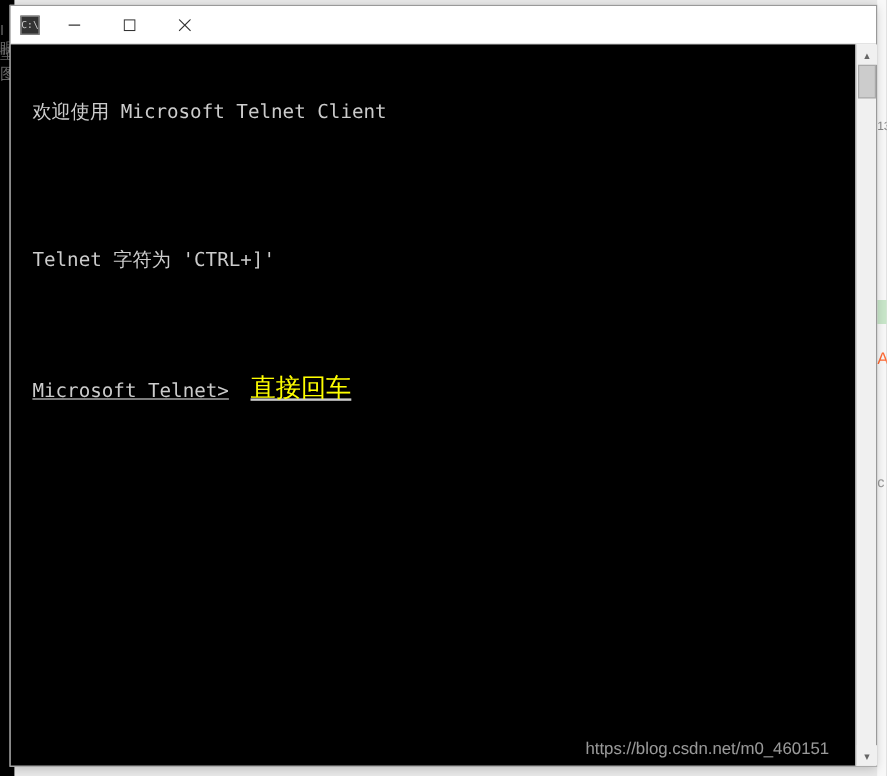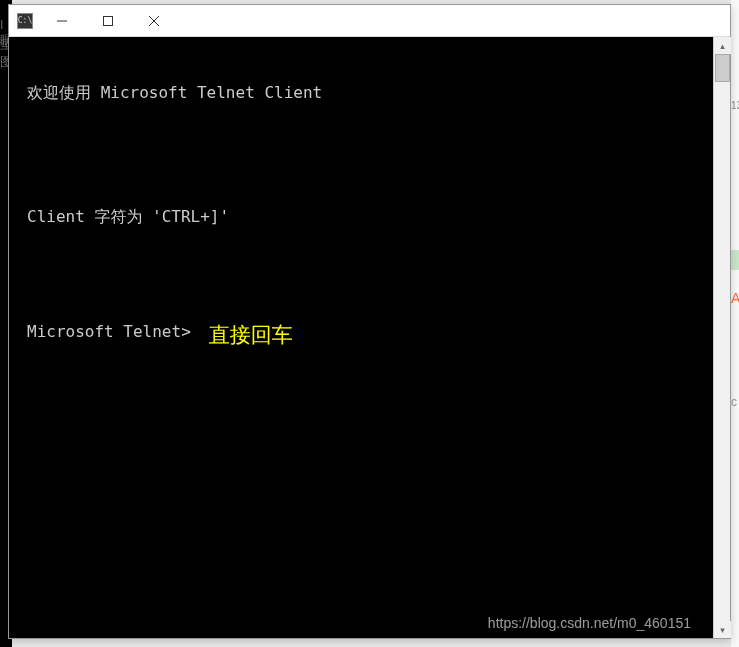--- a/index.html
+++ b/index.html
@@ -106,22 +106,23 @@
       padding: 4px 18px;
       white-space: pre;
       position: relative;
       overflow: hidden;
     }
     .term-line {
       display: block;
     }
     .prompt-line {
       display: flex;
-      align-items: flex-start;
-      margin-top: 52px;
+      align-items: flex-end;
+      margin-top: 40px;
+      text-decoration: underline;
     }
     .prompt-text {
       color: #ccc;
     }
     .annotation {
       color: #ffff00;
       margin-left: 18px;
       font-size: 21px;
     }
     .scrollbar {
@@ -243,21 +244,21 @@
             <line x1="10" y1="0" x2="0" y2="10" stroke="#333" stroke-width="1"></line>
           </svg>
       </div>
     </div>
   </div>
 
   <div class="terminal-container">
     <div class="terminal">
       <span class="term-line">欢迎使用 Microsoft Telnet Client</span>
       <span class="term-line">&nbsp;</span>
-      <span class="term-line">Client 字符为 'CTRL+]'</span>
+      <span class="term-line">Telnet 字符为 'CTRL+]'</span>
       <div class="prompt-line">
         <span class="prompt-text">Microsoft Telnet&gt;</span>
         <span class="annotation">直接回车</span>
       </div>
       <div class="watermark">https://blog.csdn.net/m0_460151</div>
     </div>
 
     <div class="scrollbar">
       <div class="scroll-arrow up">
         <span>▴</span>

